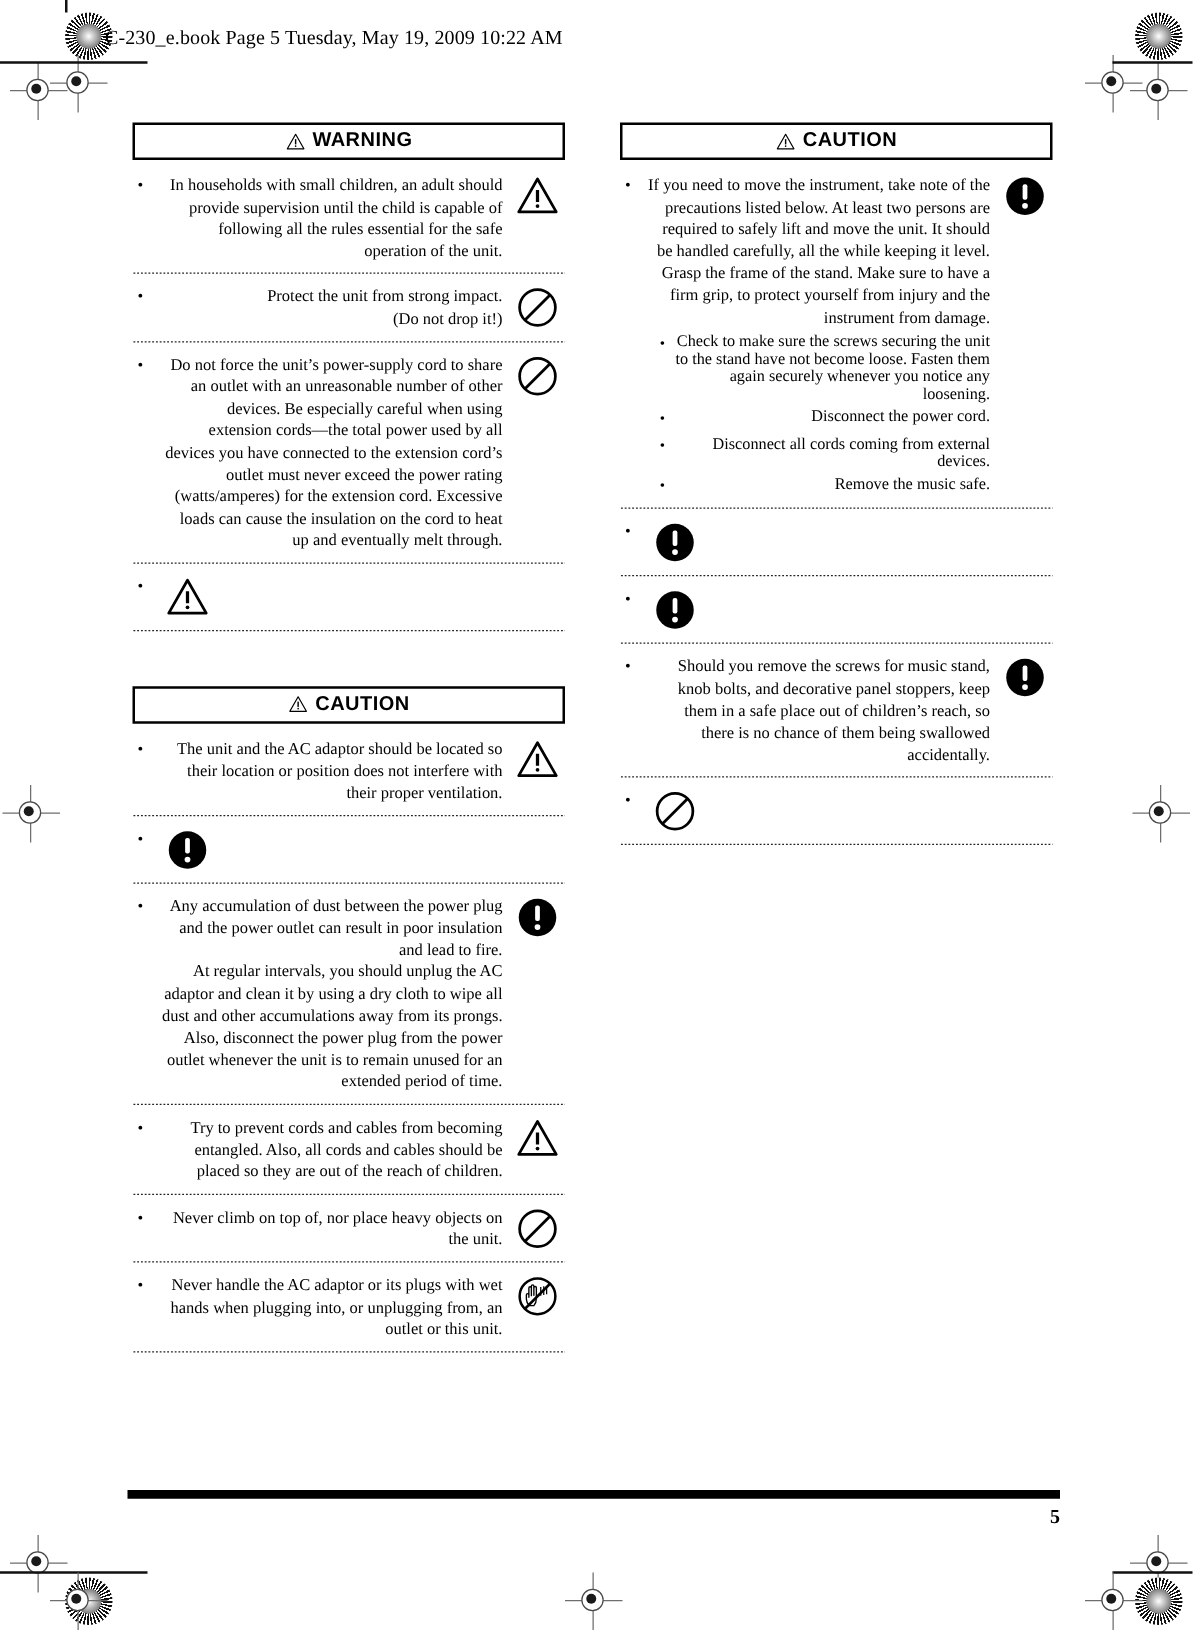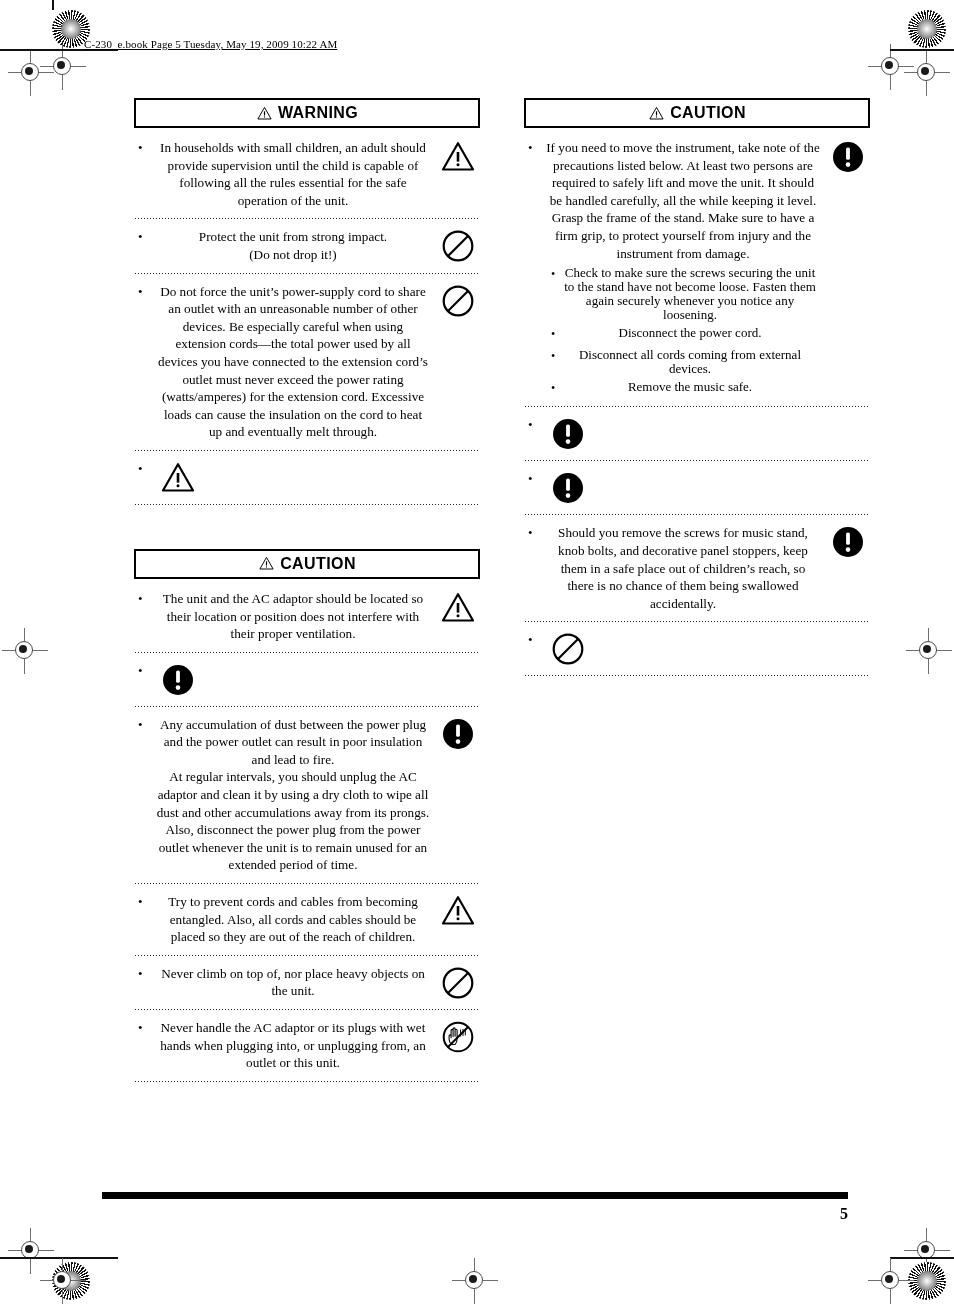--- a/index.html
+++ b/index.html
@@ -72,36 +72,34 @@
   .crop-line {
     position: absolute;
     background: #111;
     pointer-events: none;
   }
 
   
   .book-header {
     position: absolute;
     left: 84px;
-    top: 38px;
-    font-size: 11px;
+    top: 22px;
+    font-size: 16px;
     font-family: "Liberation Serif", serif;
     letter-spacing: 0.1px;
     white-space: nowrap;
-    text-decoration: underline;
   }
 
   
   .page {
     position: absolute;
     left: 0;
     top: 0;
     width: 851px;
     height: 1308px;
-    margin-left: 28px;
   }
   .col {
     position: absolute;
     top: 98px;
     width: 346px;
   }
   .col-left  { left: 106px; }
   .col-right { left: 496px; }
 
   
@@ -141,21 +139,21 @@
     flex: 0 0 18px;
     font-size: 13px;
     line-height: 17.5px;
     text-align: left;
     padding-left: 4px;
   }
   .notice-text {
     flex: 1 1 auto;
     font-size: 13.2px;
     line-height: 17.6px;
-    text-align: center;
+    text-align: right;
     padding-right: 6px;
   }
   .notice-text p { margin: 0; }
   .notice-icon {
     flex: 0 0 44px;
     width: 44px;
     display: flex;
     justify-content: center;
     align-items: flex-start;
     padding-top: 1px;

